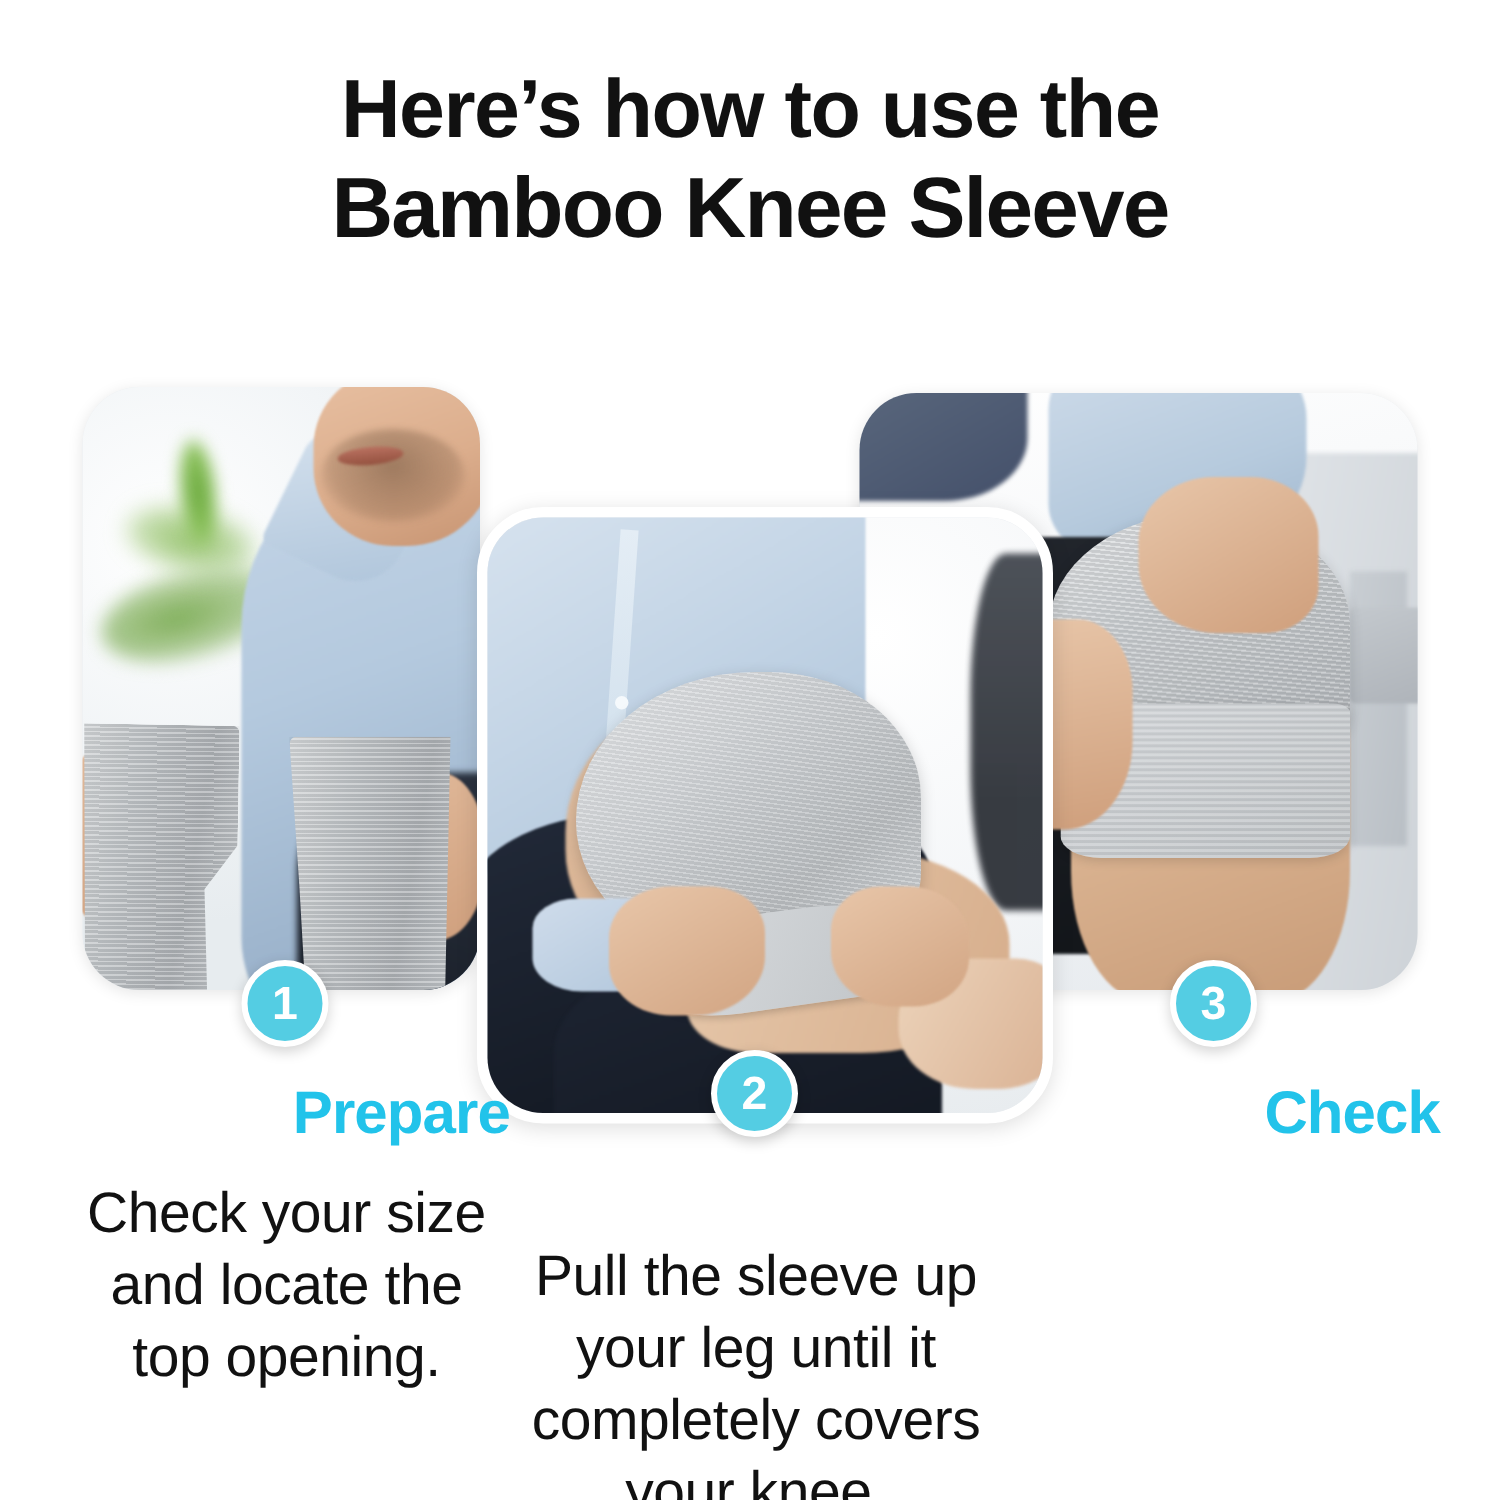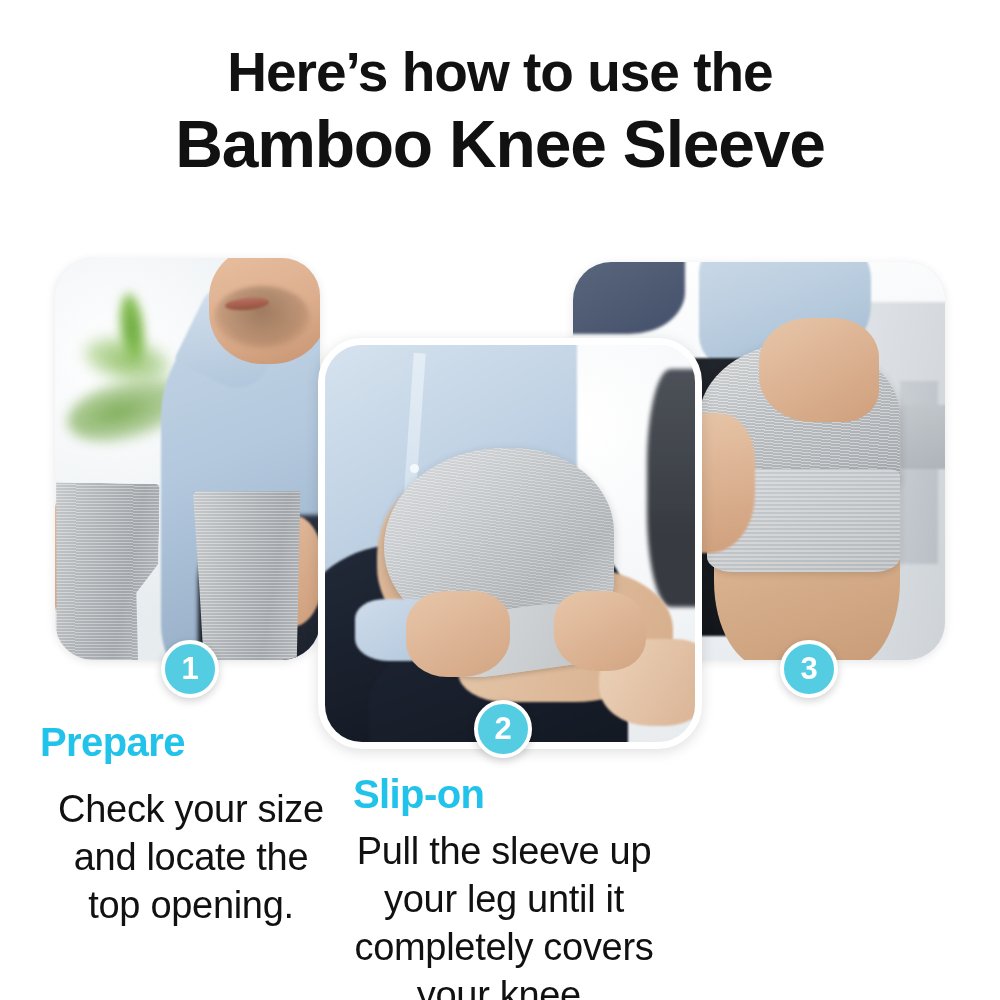--- a/index.html
+++ b/index.html
@@ -34,21 +34,21 @@
     line-height: 1.12;
   }
   .heading-line-1 {
     display: block;
     font-size: 55px;
     font-weight: 700;
     letter-spacing: -1px;
   }
   .heading-line-2 {
     display: block;
-    font-size: 66px;
+    font-size: 57px;
     font-weight: 700;
     letter-spacing: -1.2px;
     margin-top: 4px;
   }
 
   
   .card {
     position: absolute;
     border-radius: 38px;
     overflow: hidden;
@@ -410,21 +410,21 @@
     line-height: 1;
     padding-bottom: 2px;
   }
   #badge-1 { left: 161px; top: 640px; }
   #badge-2 { left: 474px; top: 700px; }
   #badge-3 { left: 780px; top: 640px; }
 
   
   .step-title {
     position: absolute;
-    text-align: left;
+    text-align: right;
     color: #22c3ea;
     font-weight: 700;
     font-size: 40px;
     letter-spacing: -0.6px;
     z-index: 9;
   }
   .step-caption {
     position: absolute;
     text-align: center;
     color: #111111;
@@ -515,17 +515,17 @@
     </div>
   </div>
 
   <div class="badge" id="badge-1">1</div>
   <div class="badge" id="badge-2">2</div>
   <div class="badge" id="badge-3">3</div>
 
   <div class="step-title" id="title-1">Prepare</div>
   <div class="step-caption" id="caption-1">Check your size and locate the top opening.</div>
 
-  <div class="step-title" id="title-2">Slip-on</div>
   <div class="step-caption" id="caption-2">Pull the sleeve up your leg until it completely covers your knee.</div>
 
+  <div class="step-title" id="title-3">Check</div>
 
 </div>
 
 </body></html>

